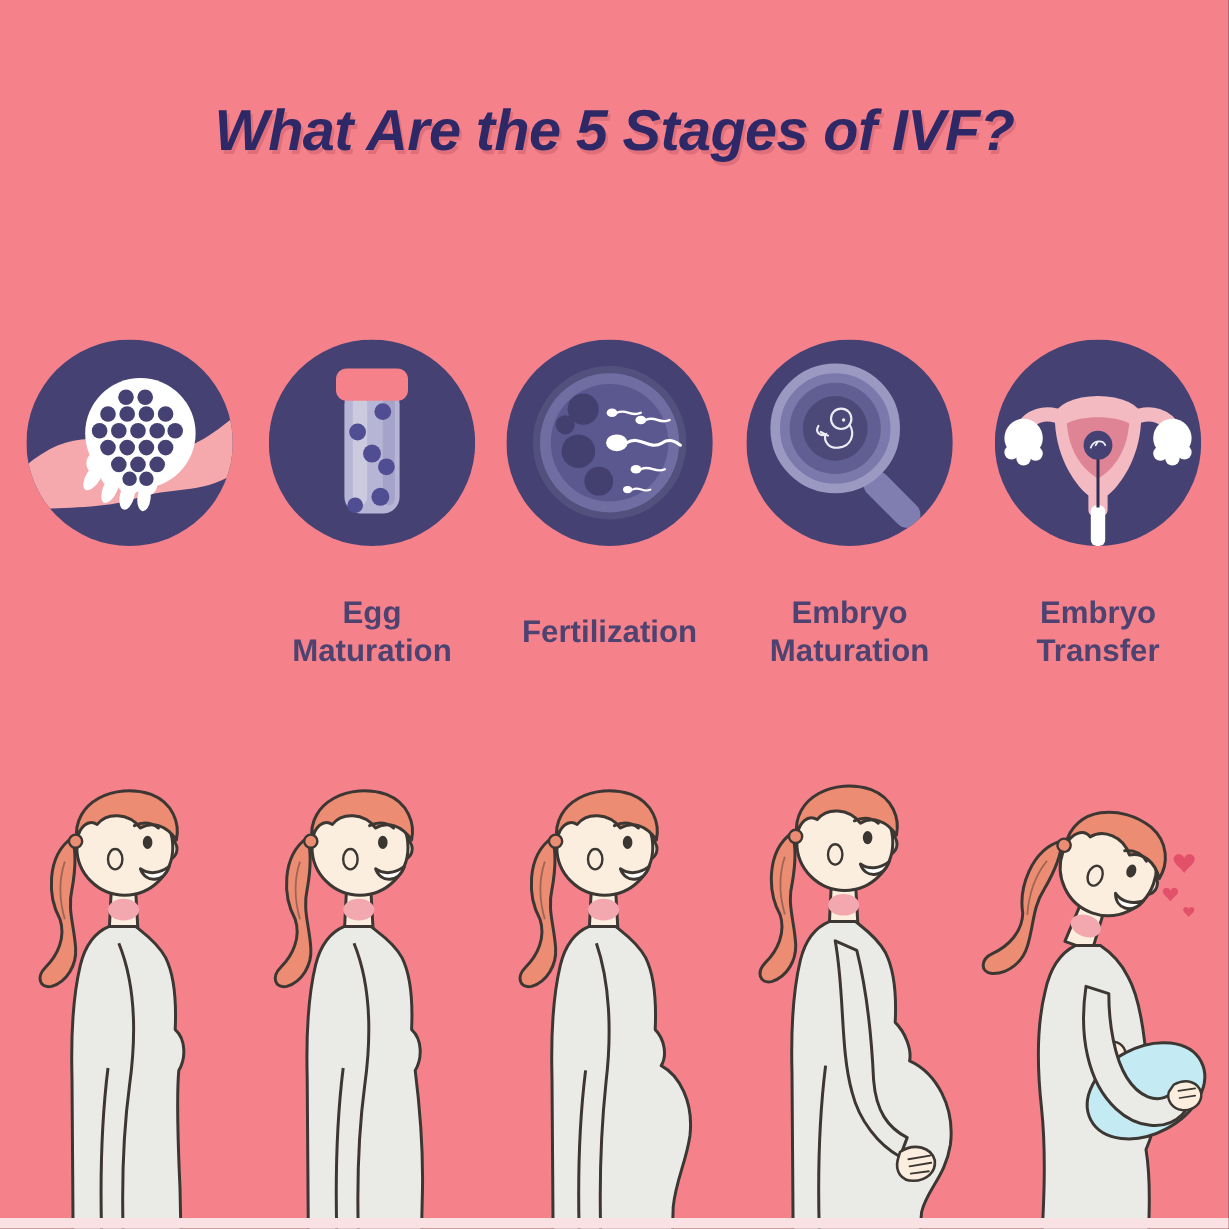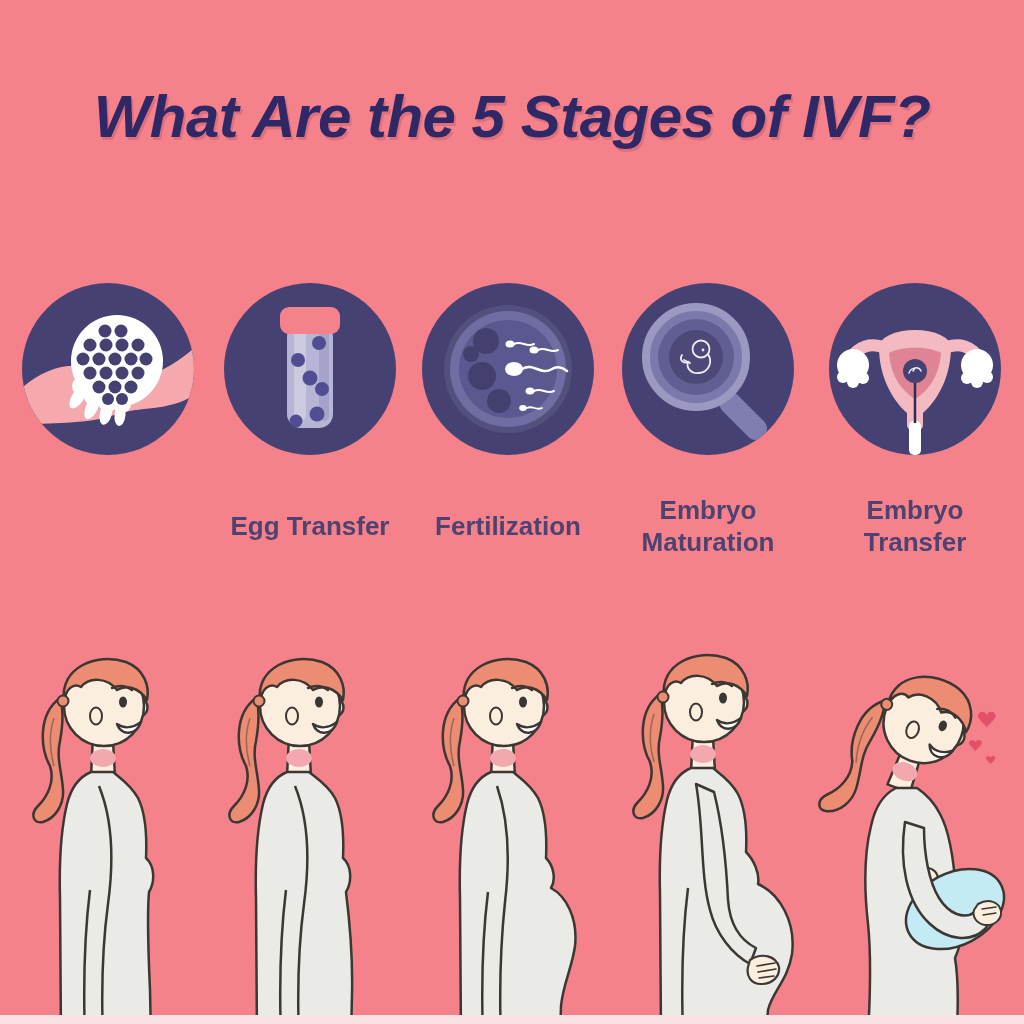--- a/index.html
+++ b/index.html
@@ -2,21 +2,21 @@
 <html><head>
 <meta charset="utf-8">
 <style>
   html,body{margin:0;padding:0;background:#333;}
   .canvas{
     position:relative;width:1024px;height:1024px;overflow:hidden;
     background:#F5828B;font-family:"Liberation Sans",sans-serif;
   }
   .title{
     position:absolute;top:82px;left:0;width:100%;text-align:center;
-    font-size:60px;font-weight:800;font-style:italic;color:#2E2966;
+    font-size:48px;font-weight:800;font-style:italic;color:#2E2966;
     letter-spacing:-0.5px;text-shadow:2px 3px 0 rgba(150,45,75,0.22);
   }
   .stage{
     position:absolute;top:283px;width:200px;
     display:flex;flex-direction:column;align-items:center;
   }
   .circle{width:172px;height:172px;}
   .circle svg{display:block;}
   .stage-label{
     margin-top:36px;height:70px;max-width:172px;
@@ -122,21 +122,21 @@
           <circle cx="95" cy="60" r="7"></circle>
             <circle cx="74" cy="77" r="7"></circle>
           <circle cx="86" cy="95" r="7.5"></circle>
             <circle cx="98" cy="106" r="7"></circle>
           <circle cx="93" cy="131" r="7.5"></circle>
             <circle cx="72" cy="138" r="6.5"></circle>
         </g>
         <rect x="56" y="24" width="60" height="27" rx="9" fill="#F5828B"></rect>
       </svg>
     </div>
-    <div class="stage-label">Egg Transfer</div>
+    <div class="stage-label">Egg Maturation</div>
   </div>
 
   <div class="stage" style="left:408px">
     <div class="circle">
       <svg viewBox="0 0 172 172" width="172" height="172">
         <circle cx="86" cy="86" r="86" fill="#454173"></circle>
         <circle cx="86" cy="86" r="64" fill="#53507E"></circle>
         <circle cx="86" cy="86" r="58" fill="#706DA3"></circle>
         <circle cx="86" cy="86" r="49" fill="#5B5890"></circle>
         <g fill="#434070">

